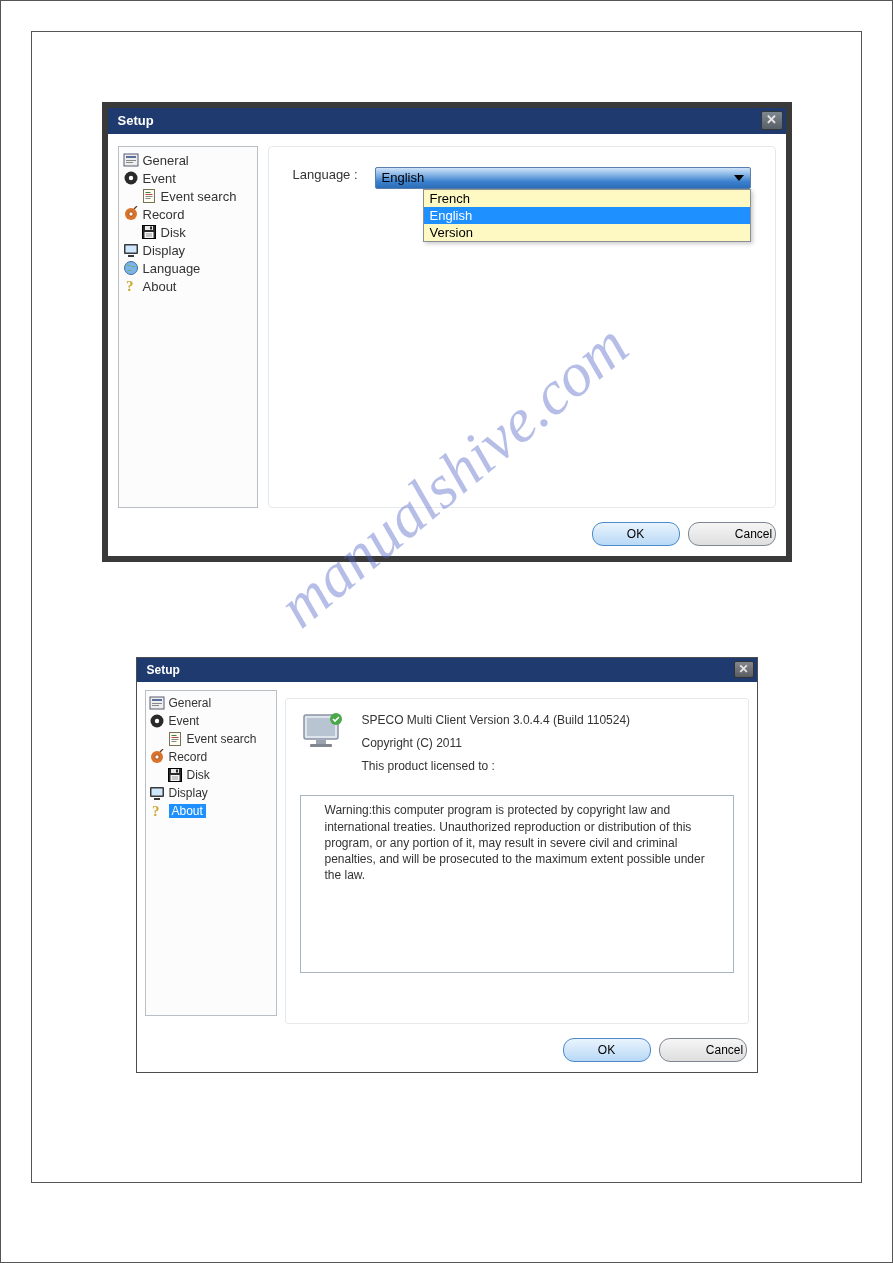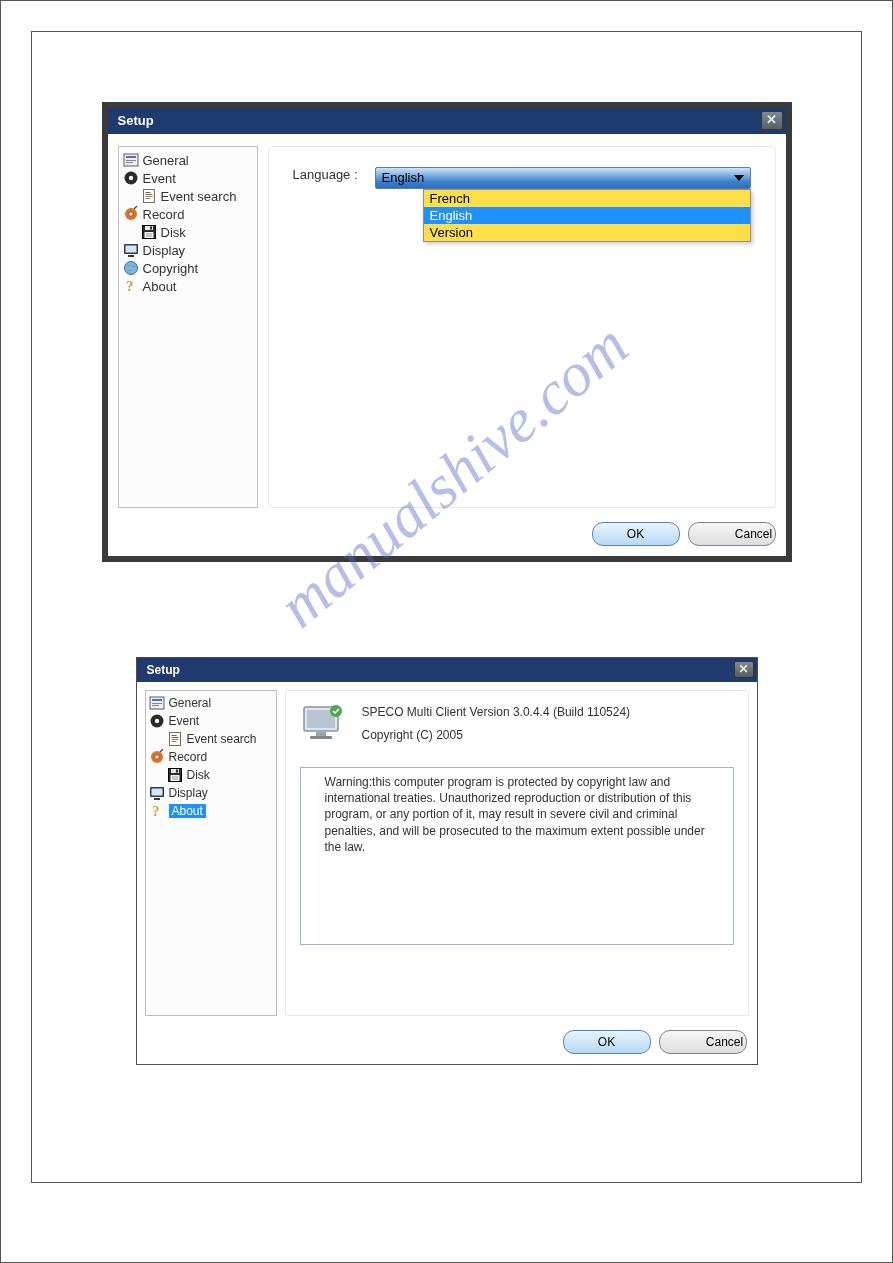--- a/index.html
+++ b/index.html
@@ -95,21 +95,21 @@
     font-size: 13px;
     line-height: 20px;
     position: relative;
   }
   .lang-select .caret {
     position:absolute; right:6px; top:50%; transform:translateY(-50%);
     border-left:5px solid transparent; border-right:5px solid transparent; border-top:6px solid #000;
   }
   .dropdown {
     position:absolute; left:154px; right:24px; top:42px;
-    border:1px solid #8a8f95; background:#fde047;
+    border:1px solid #8a8f95; background:#fef9c3;
     box-shadow: 2px 2px 4px rgba(0,0,0,.2);
     font-size:13px;
   }
   .dropdown div { padding:1px 6px; }
   .dropdown .sel { background:#1e90ff; color:#fff; }
   .dlg1-footer {
     padding: 8px 10px 10px 10px;
     display:flex; justify-content:flex-end; gap:8px;
     border-top: 0;
   }
@@ -166,20 +166,21 @@
   }
   .tree2 .item { display:flex; align-items:center; gap:4px; padding:1px 0; white-space:nowrap; }
   .tree2 .sub  { padding-left: 18px; }
   .tree2 .sel  { background:#1e90ff; color:#fff; padding:0 3px; }
   .content2 {
     flex:1;
     border: 1px solid #e6e9ec;
     border-radius: 3px;
     height: 326px;
     padding: 10px 14px;
+    margin-top: 8px;
   }
   .about-top { display:flex; gap:14px; }
   .monitor-icon { width:48px; height:48px; flex-shrink:0; }
   .about-info { font-size:12px; color:#333; line-height:1.9; }
   .warning-box {
     border: 1px solid #a7b4c3;
     margin-top: 18px;
     padding: 6px 24px;
     height: 178px;
     font-size: 12px;
@@ -309,21 +310,21 @@
           <div class="item">
             <span class="ic"><svg width="16" height="16">
                   <use href="#ic-display"></use>
                 </svg></span>
             <span>Display</span>
           </div>
           <div class="item">
             <span class="ic"><svg width="16" height="16">
                   <use href="#ic-globe"></use>
                 </svg></span>
-            <span>Copyright</span>
+            <span>Language</span>
           </div>
           <div class="item">
             <span class="ic"><svg width="16" height="16">
                   <use href="#ic-question"></use>
                 </svg></span>
             <span>About</span>
           </div>
         </div>
         <div class="content1">
           <div class="lang-row">
@@ -400,21 +401,22 @@
         </div>
         <div class="content2">
           <div class="about-top">
             <div class="monitor-icon">
               <svg width="48" height="48" viewBox="0 0 48 48">
                   <use href="#ic-monitor"></use>
                 </svg>
             </div>
             <div class="about-info">
               <div>SPECO Multi Client Version 3.0.4.4 (Build 110524)</div>
-              <div>Copyright (C) 2005</div>
+              <div>Copyright (C) 2011</div>
+              <div>This product licensed to :</div>
             </div>
           </div>
           <div class="warning-box">Warning:this computer program is protected by copyright law and international treaties. Unauthorized reproduction or distribution of this program, or any portion of it, may result in severe civil and criminal penalties, and will be prosecuted to the maximum extent possible under the law.</div>
         </div>
       </div>
       <div class="dlg2-footer">
         <div class="btn btn-ok">OK</div>
         <div class="btn btn-cancel">Cancel</div>
       </div>
     </div>

